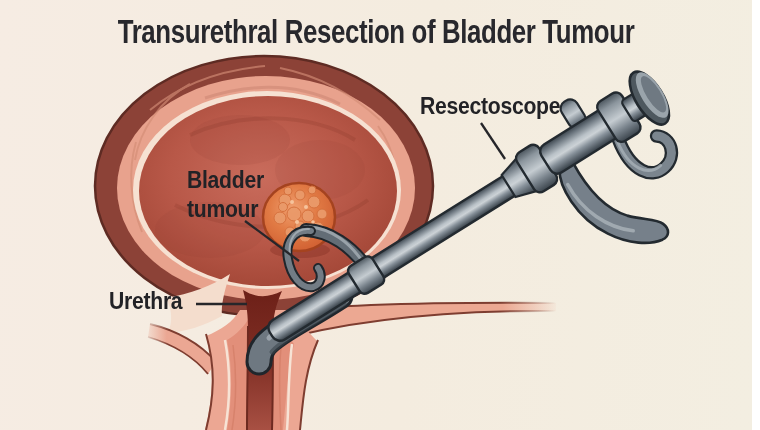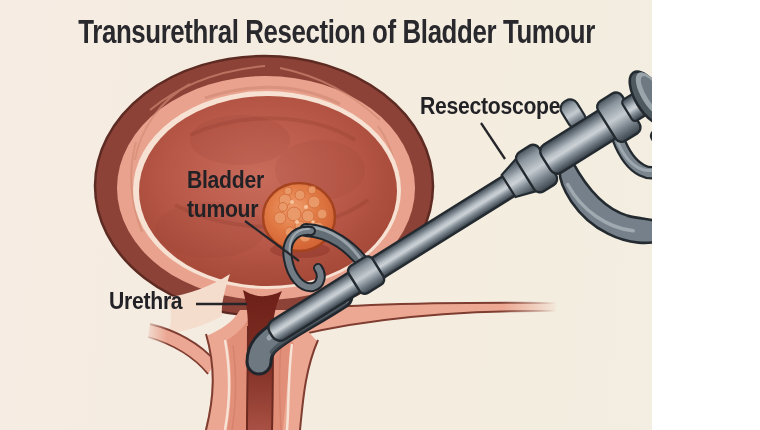--- a/index.html
+++ b/index.html
@@ -1,18 +1,18 @@
 <!DOCTYPE html>
 <html><head>
 <meta charset="utf-8">
 <style>
   html,body{margin:0;padding:0;}
   .stage{
     position:relative;
-    width:652px;height:430px;
+    width:752px;height:430px;
     overflow:hidden;
     background:linear-gradient(95deg,#f6ece3 0%,#f4ecdf 55%,#f3eee1 100%);
     font-family:"Liberation Sans", sans-serif;
   }
   .stage svg{position:absolute;left:0;top:0;}
   .title{
     position:absolute;left:0;right:0;top:12px;margin:0;
     text-align:center;
     font-size:34px;font-weight:700;line-height:1.15;
     letter-spacing:-0.5px;color:#28282d;

